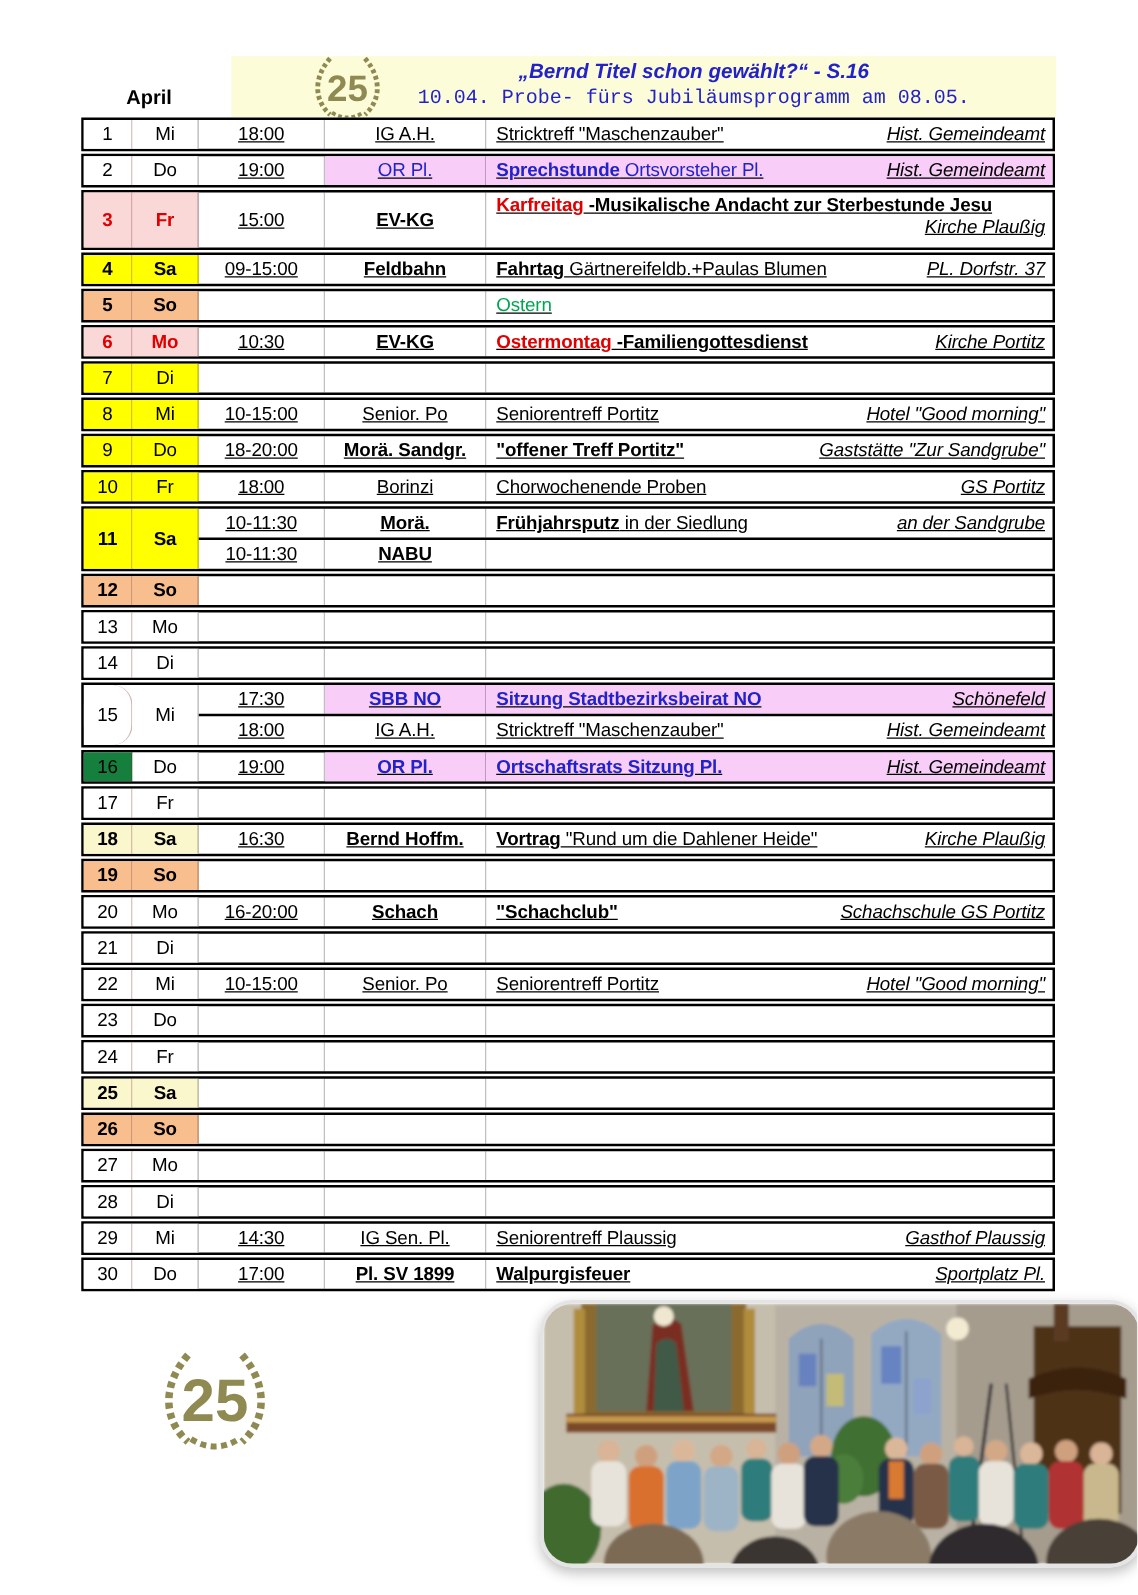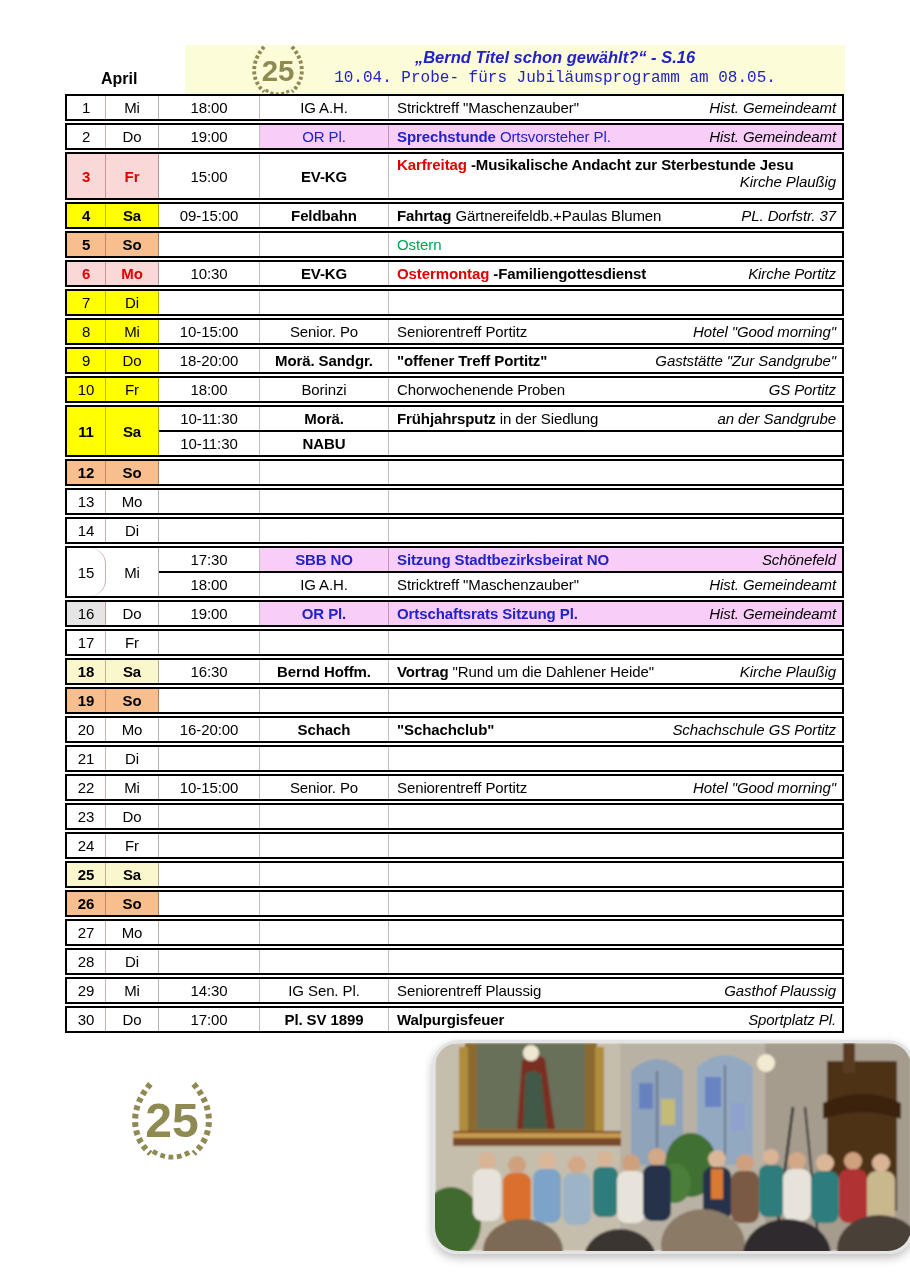--- a/index.html
+++ b/index.html
@@ -15,21 +15,21 @@
   .h2{font-size:16px;color:var(--blue,#2222C8);margin-top:2px;font-family:Liberation Mono, monospace;}
 
   
   .table{position:absolute;left:65px;top:94px;width:779px;font-size:15px;letter-spacing:-0.1px;}
   .row{display:flex;border:2px solid #000;margin-bottom:2px;background:#fff;align-items:stretch;}
   .c-day{width:38px;display:flex;align-items:center;justify-content:center;
          border-right:1px solid rgba(120,30,30,.35);}
   .c-wd{width:52px;display:flex;align-items:center;justify-content:center;
         border-right:1px solid rgba(0,0,0,.3);}
   .lines{flex:1;display:flex;flex-direction:column;min-width:0;}
-  .line{display:flex;min-height:23px;}
+  .line{display:flex;min-height:23px;text-decoration:underline;}
   .line + .line{border-top:2px solid #000;}
   .c-time{width:100px;text-align:center;border-right:1px solid rgba(0,0,0,.25);align-self:stretch;
           display:flex;align-items:center;justify-content:center;}
   .c-org{width:128px;text-align:center;border-right:1px solid rgba(0,0,0,.25);align-self:stretch;
          display:flex;align-items:center;justify-content:center;}
   .c-ev{flex:1;display:flex;justify-content:space-between;align-items:center;
         padding:0 6px 0 8px;align-self:stretch;min-width:0;}
   .loc{font-style:italic;white-space:nowrap;padding-left:8px;}
   .hl .c-org,.hl .c-ev{background:var(--evpink,#F8CDF8);}
   .locline{min-height:44px;}
@@ -295,21 +295,21 @@
             <div class="c-time">18:00</div>
             <div class="c-org ">IG A.H.</div>
             <div class="c-ev">
               <span class="evt"><span class="">Stricktreff "Maschenzauber"</span></span>
               <span class="loc">Hist. Gemeindeamt</span>
             </div>
           </div>
         </div>
       </div>
       <div class="row">
-        <div class="c-day" style="background: #e5e5e5;">16</div>
+        <div class="c-day" style="background: #15803d;">16</div>
         <div class="c-wd" style="background: rgb(255, 255, 255);">Do</div>
         <div class="lines">
           <div class="line hl">
             <div class="c-time">19:00</div>
             <div class="c-org blue b">OR Pl.</div>
             <div class="c-ev">
               <span class="evt"><span class="blue b">Ortschaftsrats Sitzung Pl.</span></span>
               <span class="loc">Hist. Gemeindeamt</span>
             </div>
           </div>

